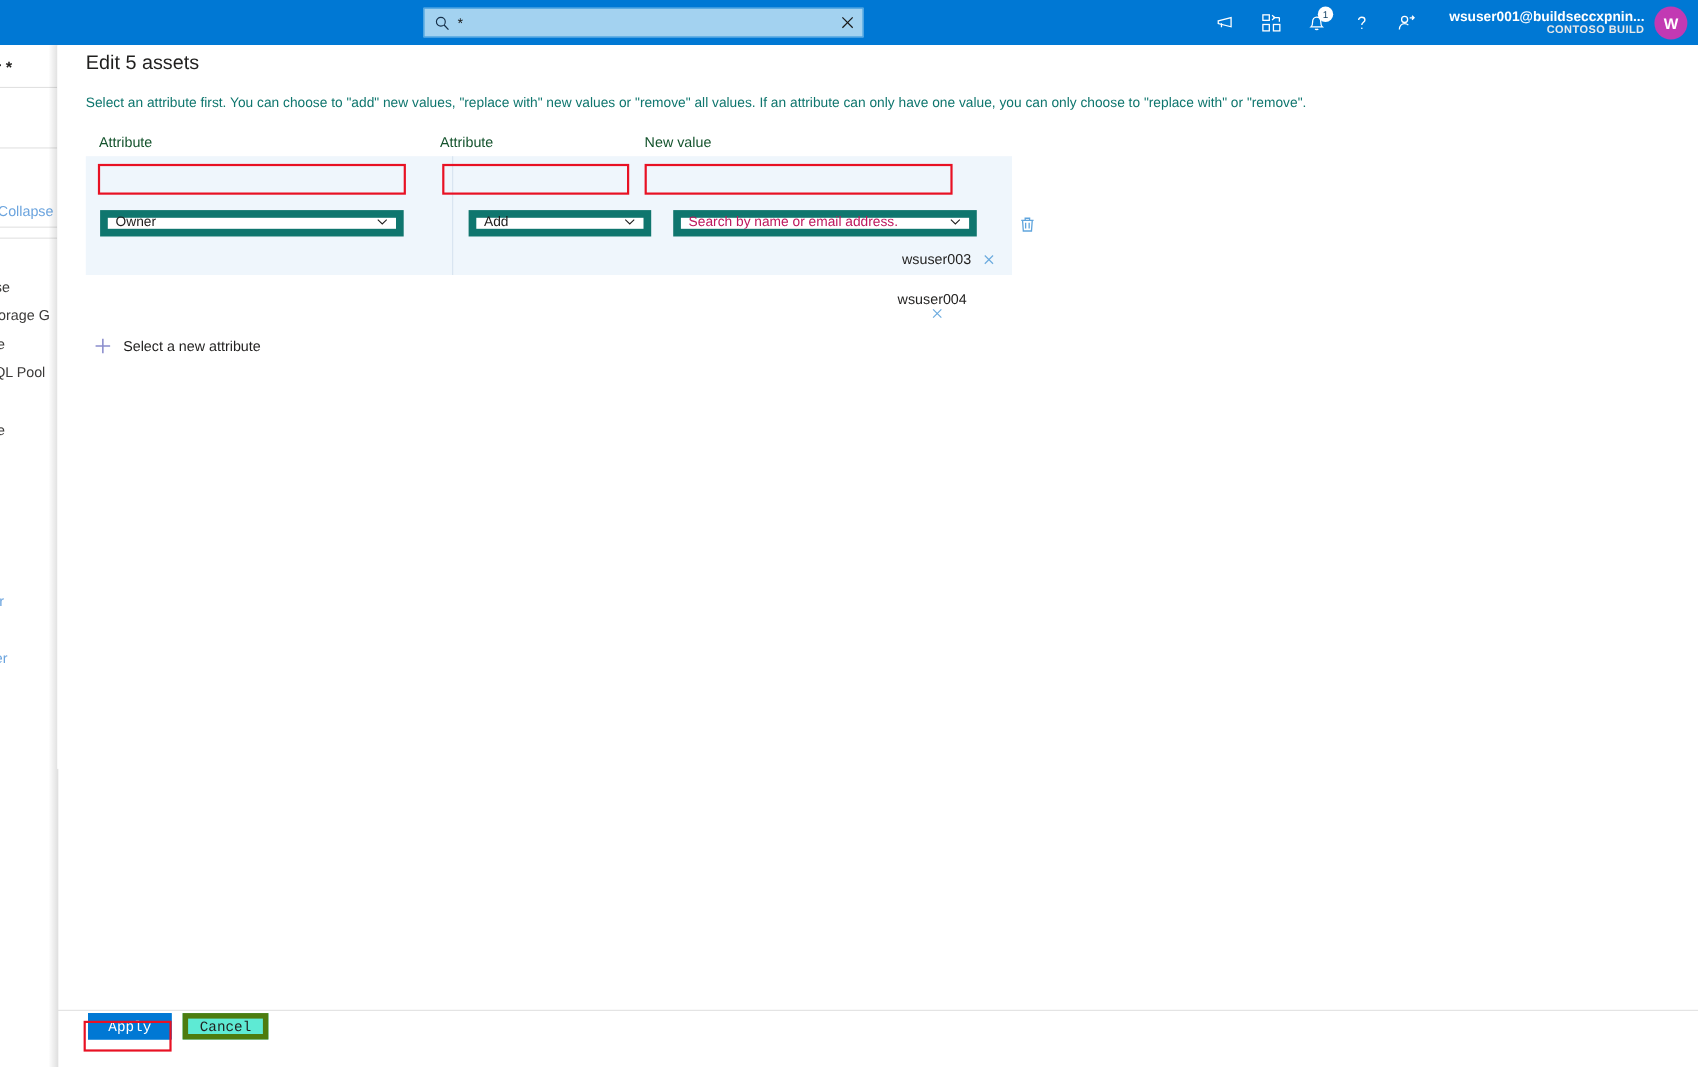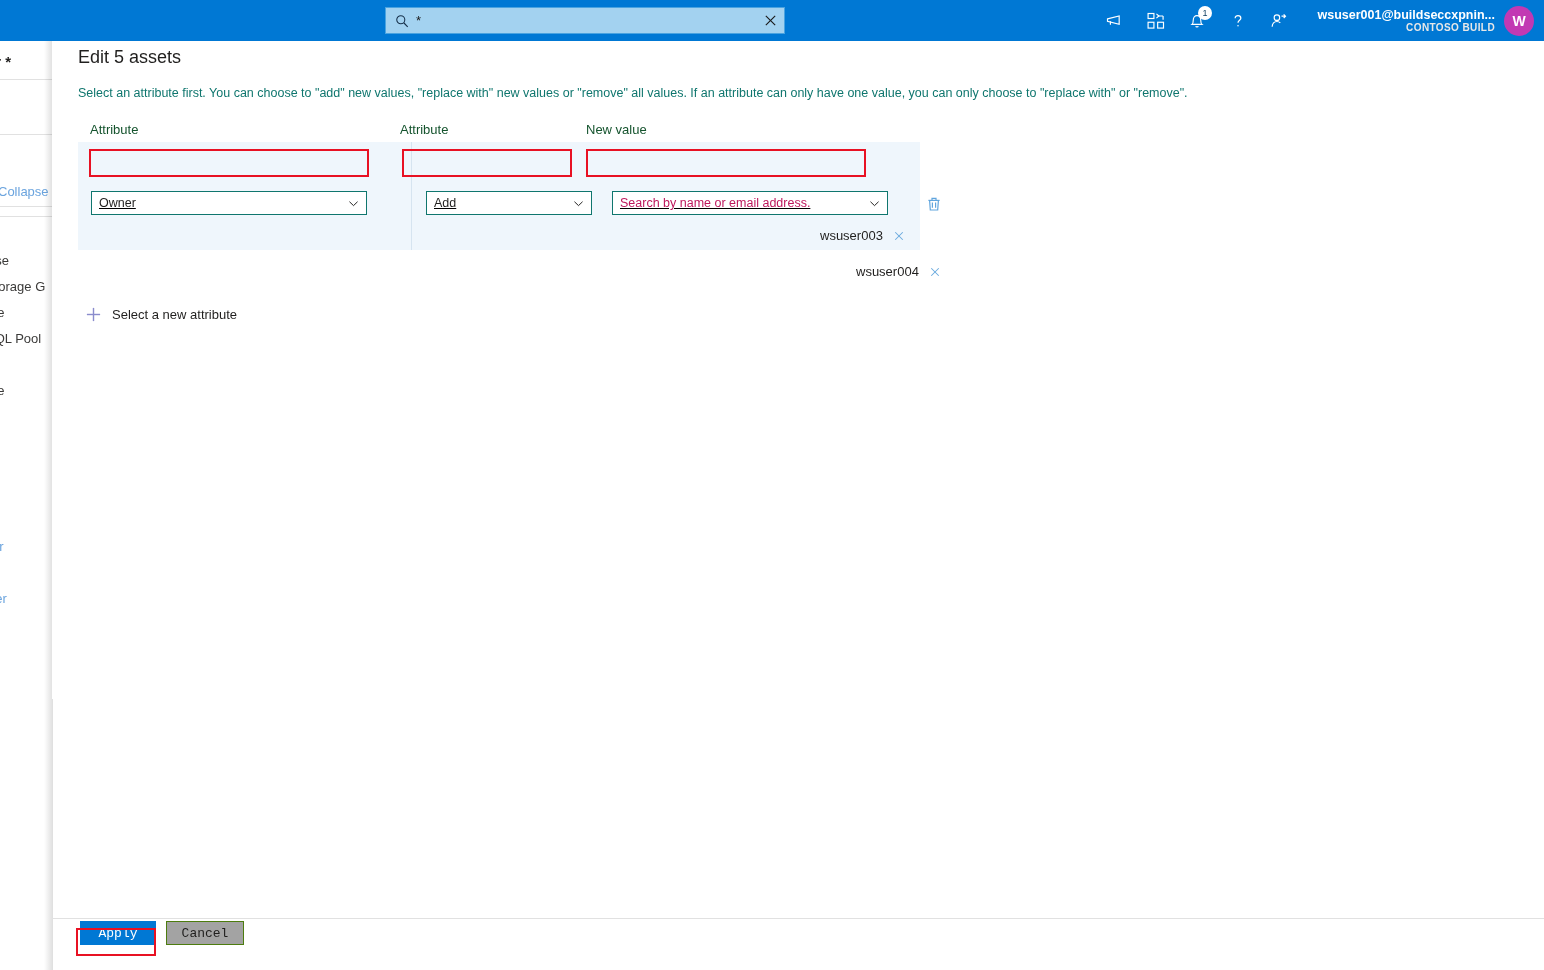--- a/index.html
+++ b/index.html
@@ -148,24 +148,23 @@
   }
   .row-divider {
     position: absolute; left: 333px; top: 0;
     width: 1px; height: 108px;
     background: #d6e4f0;
   }
 
   .dd {
     position: absolute; height: 24px;
     background: #ffffff;
-    border: 1px solid #0f766e;
-    display: flex; align-items: center;
+    border: 7px solid #0f766e;
+    display: flex; align-items: flex-end;
     cursor: pointer;
-    text-decoration: underline;
   }
   .dd-text {
     flex: 1; font-size: 12.5px; color: #201f1e;
     padding-left: 7px; white-space: nowrap; overflow: hidden;
   }
   .dd-text.placeholder { color: #be185d; }
   .dd-chev {
     width: 26px; display: flex; align-items: center; justify-content: center;
     color: #201f1e;
   }
@@ -197,21 +196,21 @@
   .chip {
     position: absolute;
     display: flex; align-items: center;
     font-size: 13px; color: #201f1e;
   }
   .chip-x {
     margin-left: 10px; color: #6aaade; cursor: pointer;
     display: inline-flex; align-items: center;
   }
   .chip1 { left: 768px; top: 187px; }
-  .chip2 { left: 804px; top: 223px; }
+  .chip2 { left: 764px; top: 223px; flex-direction: column; }
 
   
   .add-attr {
     position: absolute; left: 33px; top: 265px;
     display: flex; align-items: center;
     cursor: pointer;
   }
   .add-plus {
     color: #8a8ccc; margin-right: 10px;
     display: inline-flex; align-items: center;
@@ -229,21 +228,21 @@
     font-size: 13px;
     display: flex; align-items: center; justify-content: center;
     cursor: pointer;
   }
   .btn-apply {
     left: 28px; top: 880px; width: 76px;
     background: #0078d4; color: #ffffff; border: 1px solid #0078d4;
   }
   .btn-cancel {
     left: 114px; top: 880px; width: 78px;
-    background: #a3a3a3; color: #201f1e; border: 1px solid #4d7c0f;
+    background: #5eead4; color: #201f1e; border: 5px solid #4d7c0f;
   }
 </style>
 </head>
 <body>
 
 <div class="topbar">
 
   <div class="search-wrap">
     <span class="search-icon">
       <svg width="14" height="14" viewBox="0 0 16 16" fill="none" stroke="currentColor" stroke-width="1.2">

